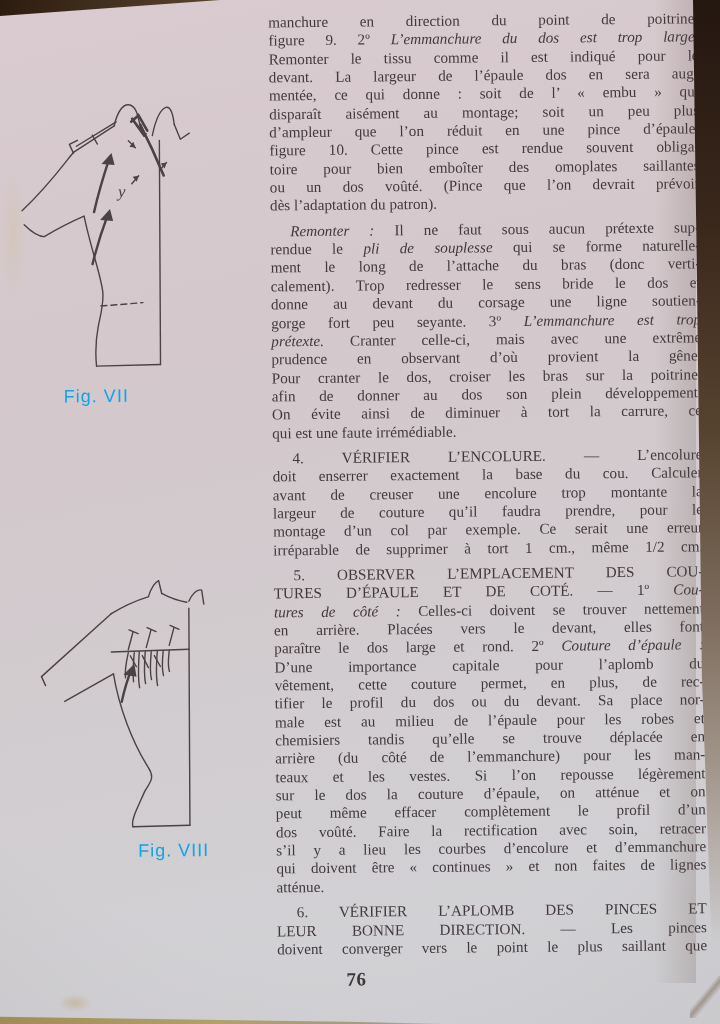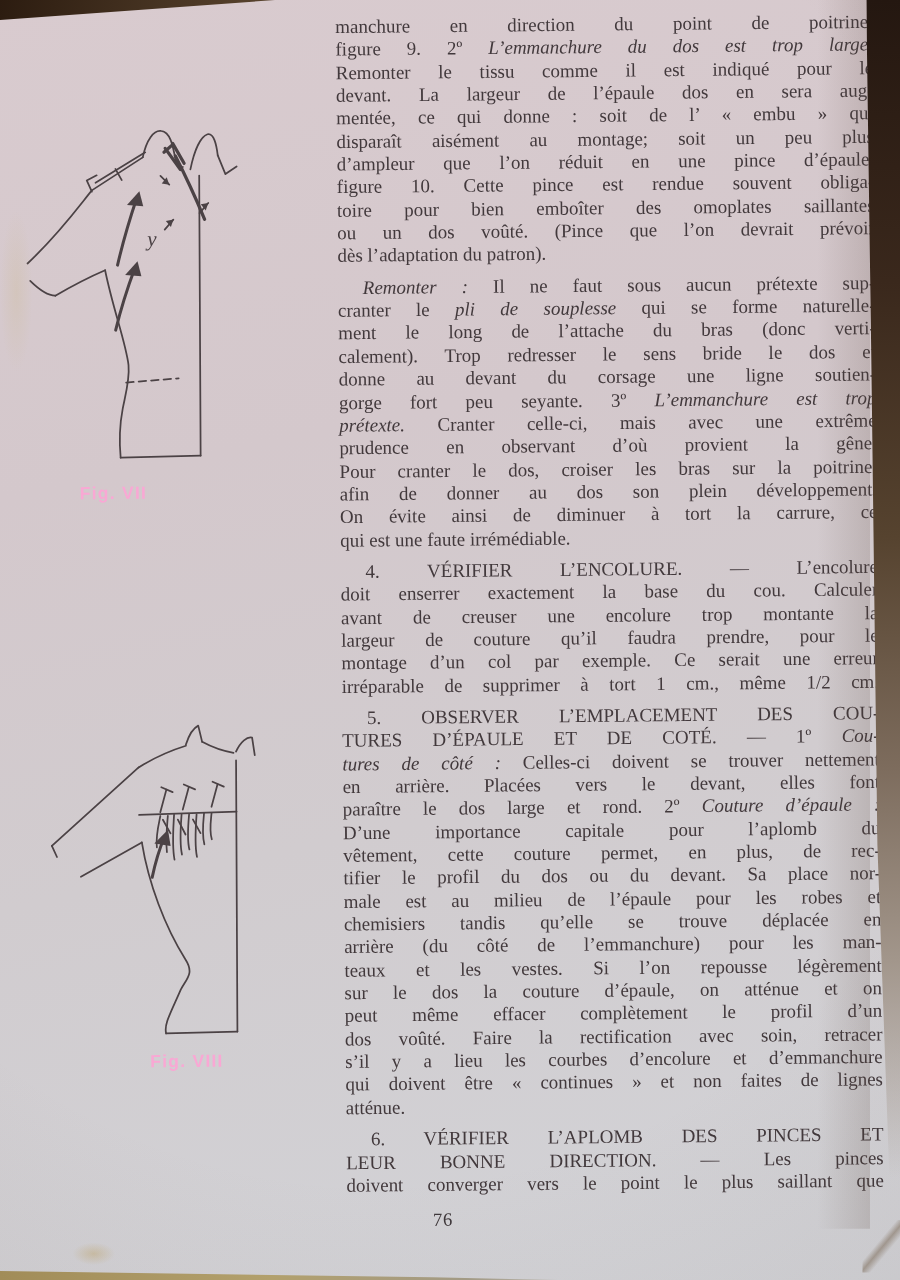--- a/index.html
+++ b/index.html
@@ -34,27 +34,27 @@
   .para.ind .line:first-child{text-indent:20px;}
   .it{font-style:italic;}
 
   
   .figsvg{position:absolute;}
   #fig7{left:18px;top:93px;}
   #fig8{left:15px;top:573px;}
   .figlabel{
     position:absolute;
     font-family:"Liberation Sans", sans-serif;
-    font-weight:bold;font-size:14px;letter-spacing:1px;color:#f9a8d4;
+    font-weight:normal;font-size:18px;letter-spacing:1px;color:#0ea5e9;
   }
   #fig7label{left:60px;top:387px;}
-  #fig8label{left:112px;top:842px;}
+  #fig8label{left:130px;top:842px;}
   .pagenum{
     position:absolute;left:337px;top:972px;
-    font-size:15px;color:#3e373a;letter-spacing:0.5px;
+    font-size:19px;color:#3e373a;letter-spacing:0.5px;font-weight:bold;
   }
 
   
   .edge-top{
     position:absolute;left:0;top:0;width:220px;height:16px;
     background:linear-gradient(100deg,#2c1c10,#5a452f);
     -webkit-clip-path:polygon(0 0,100% 0,0 100%);
     clip-path:polygon(0 0,100% 0,0 100%);
   }
   .edge-right-shade{
@@ -208,21 +208,21 @@
           <div class="line"><span>mentée, ce qui donne : soit de l’ « embu » qui</span></div>
           <div class="line"><span>disparaît aisément au montage; soit un peu plus</span></div>
           <div class="line"><span>d’ampleur que l’on réduit en une pince d’épaule,</span></div>
           <div class="line"><span>figure 10. Cette pince est rendue souvent obliga-</span></div>
           <div class="line"><span>toire pour bien emboîter des omoplates saillantes</span></div>
           <div class="line"><span>ou un dos voûté. (Pince que l’on devrait prévoir</span></div>
           <div class="line last"><span>dès l’adaptation du patron).</span></div>
         </div>
         <div class="para ind">
           <div class="line"><span class="it">Remonter :</span><span> Il ne faut sous aucun prétexte sup-</span></div>
-          <div class="line"><span>cranter le </span><span class="it">pli de souplesse</span><span> qui se forme naturelle-</span></div>
+          <div class="line"><span>rendue le </span><span class="it">pli de souplesse</span><span> qui se forme naturelle-</span></div>
           <div class="line"><span>ment le long de l’attache du bras (donc verti-</span></div>
           <div class="line"><span>calement). Trop redresser le sens bride le dos et</span></div>
           <div class="line"><span>donne au devant du corsage une ligne soutien-</span></div>
           <div class="line"><span>gorge fort peu seyante. 3º </span><span class="it">L’emmanchure est trop</span></div>
           <div class="line"><span class="it">prétexte.</span><span> Cranter celle-ci, mais avec une extrême</span></div>
           <div class="line"><span>prudence en observant d’où provient la gêne.</span></div>
           <div class="line"><span>Pour cranter le dos, croiser les bras sur la poitrine,</span></div>
           <div class="line"><span>afin de donner au dos son plein développement.</span></div>
           <div class="line"><span>On évite ainsi de diminuer à tort la carrure, ce</span></div>
           <div class="line last"><span>qui est une faute irrémédiable.</span></div>

